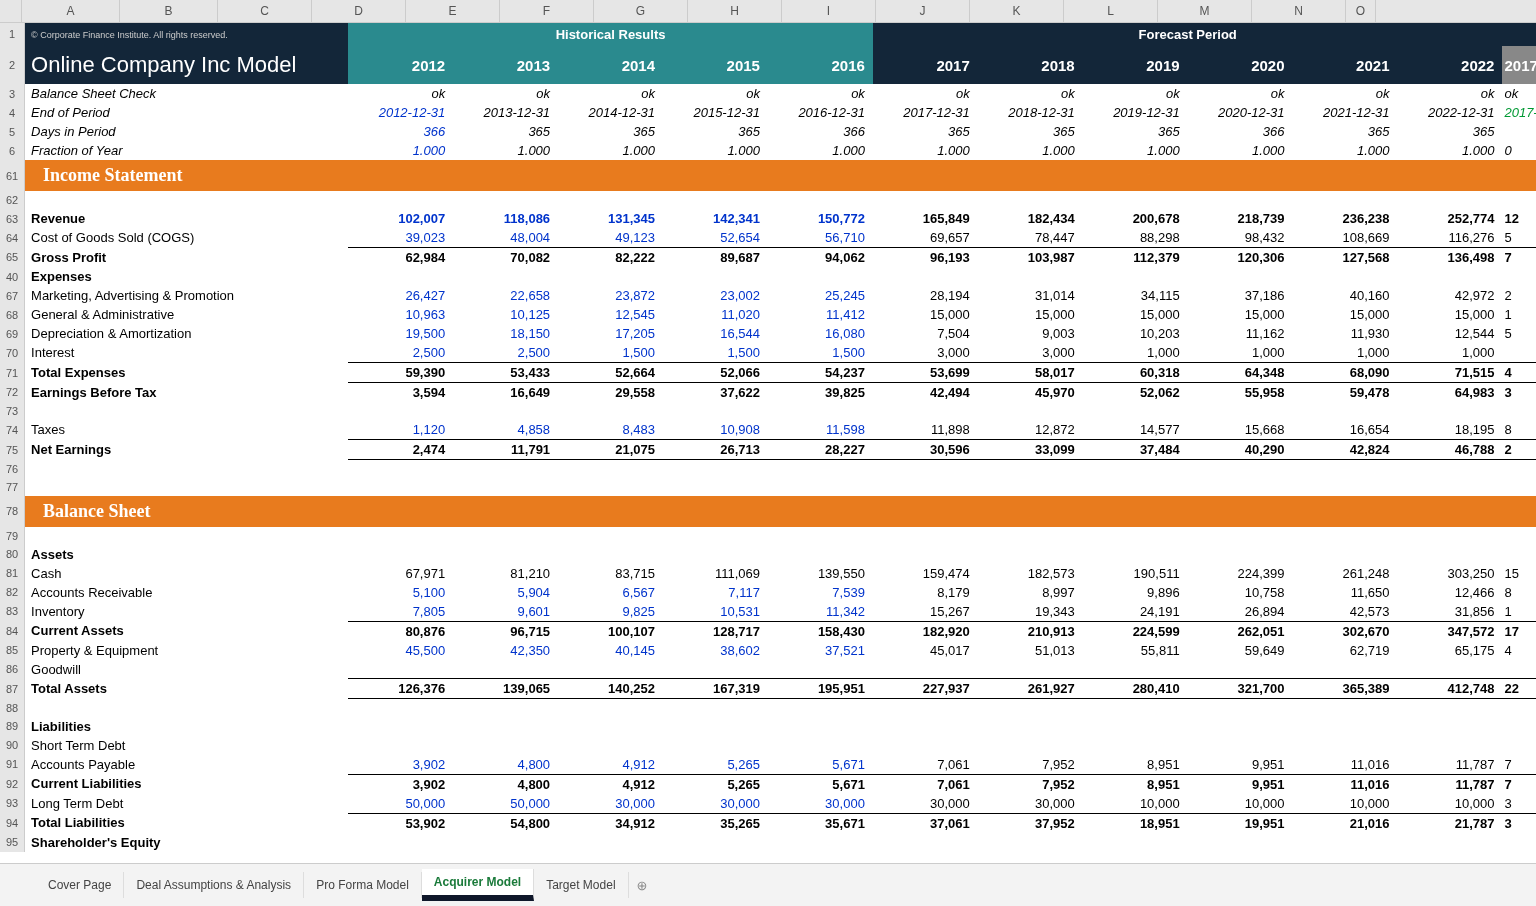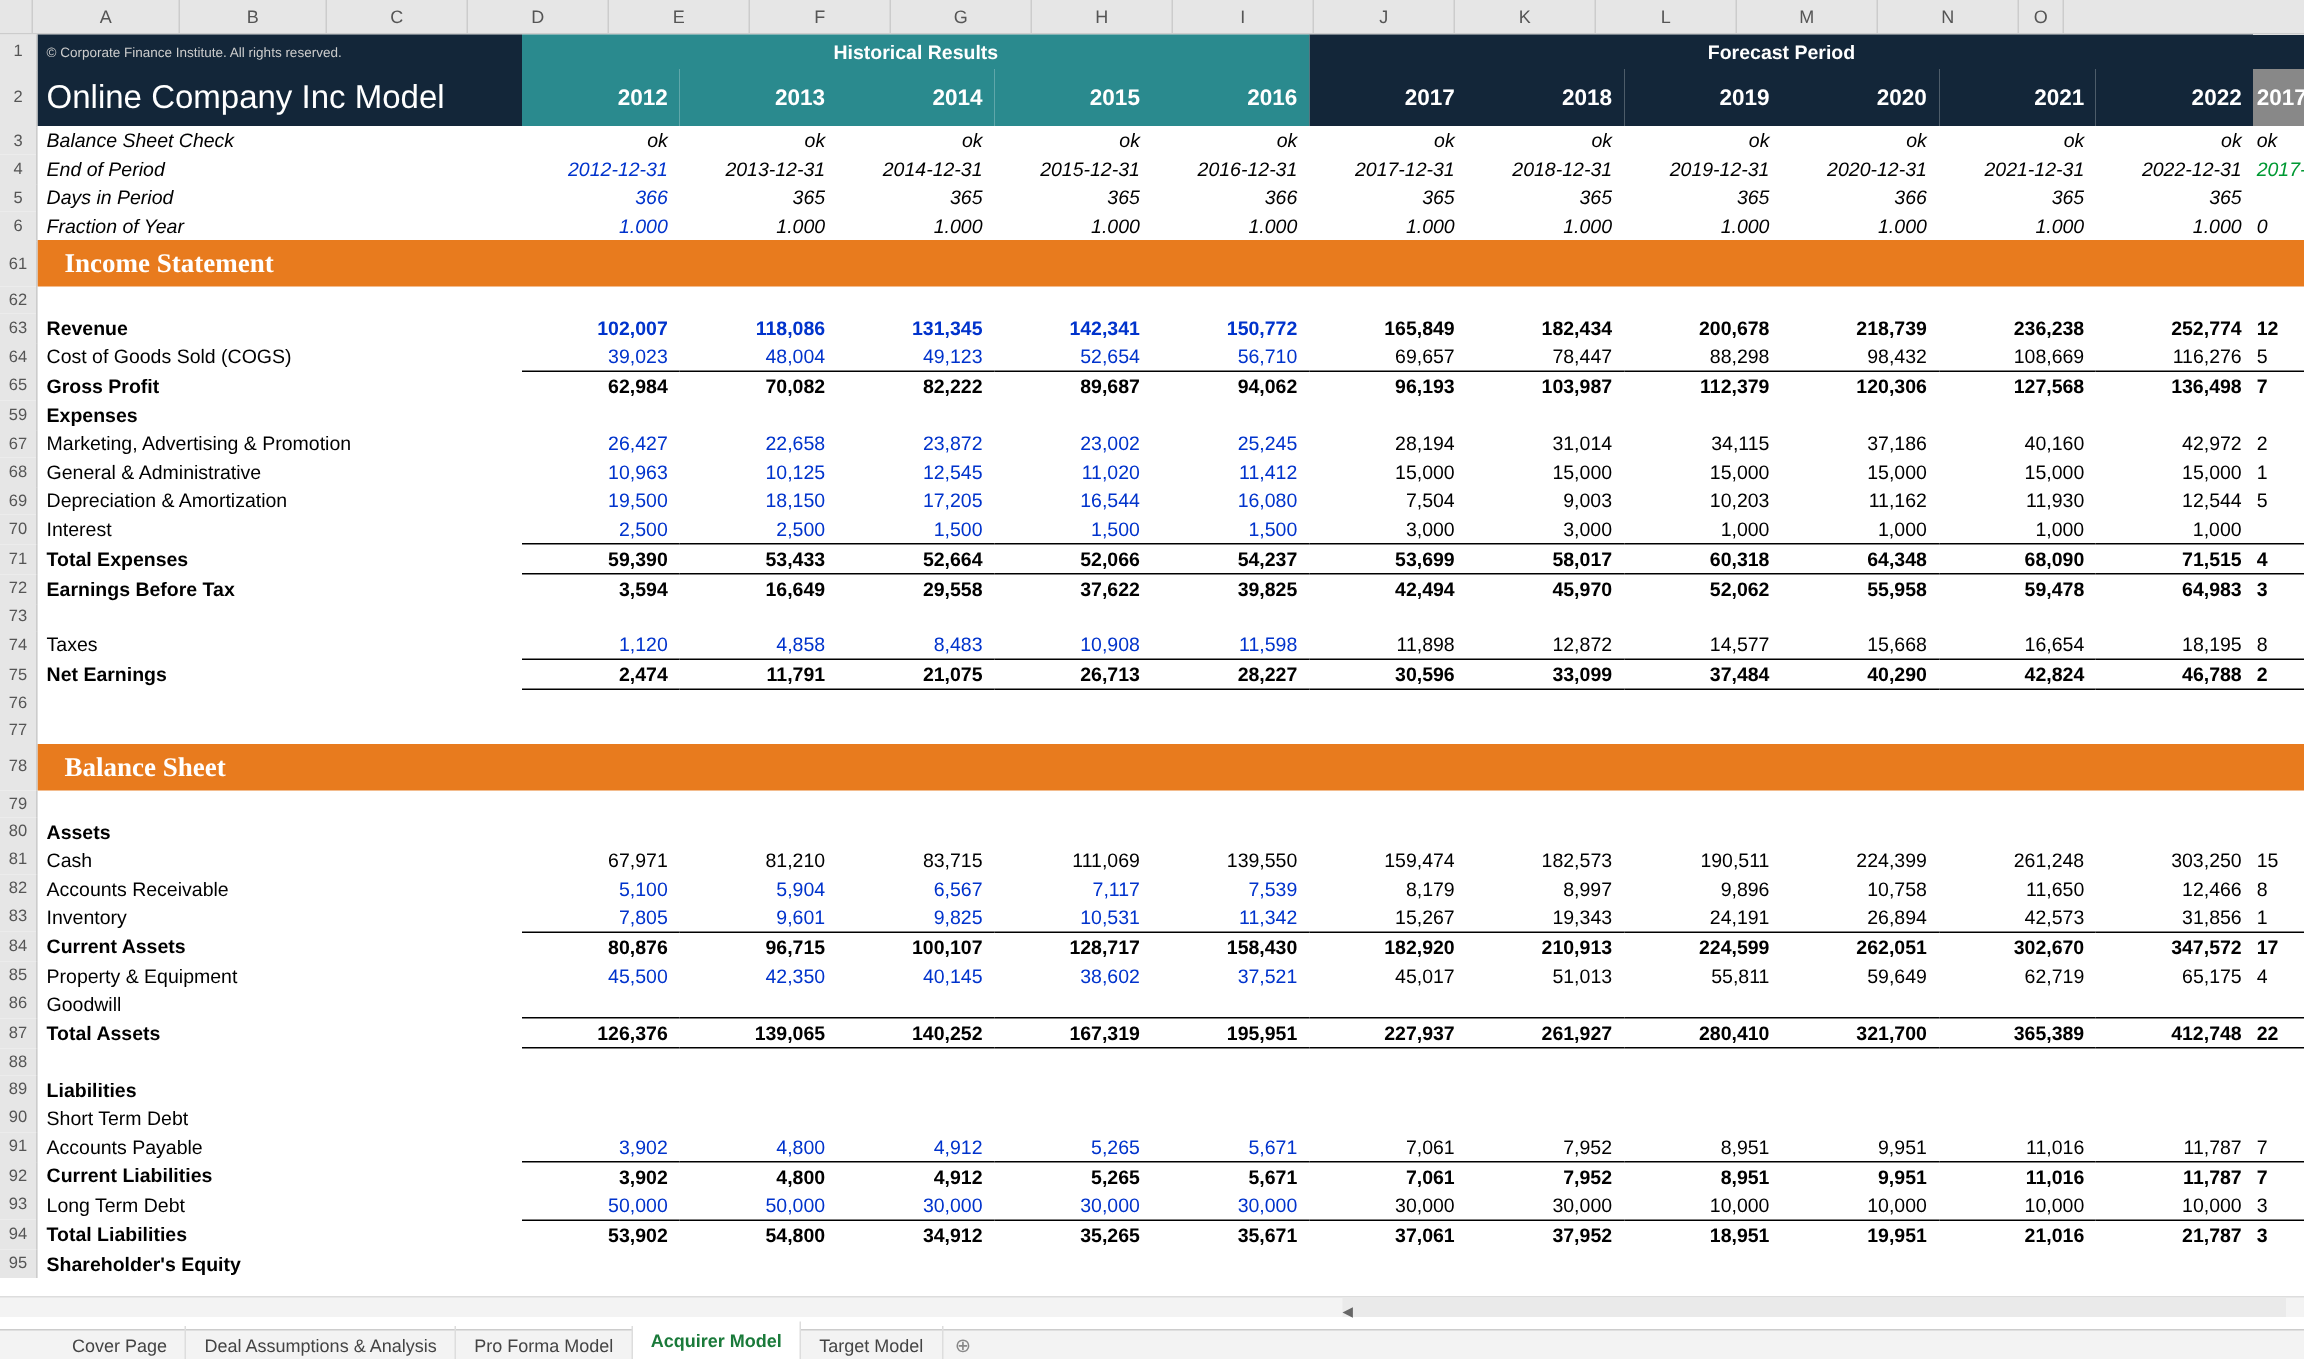--- a/index.html
+++ b/index.html
@@ -17,21 +17,21 @@
 .hdr-year-hist { background: #2a8a8e; color: #fff; font-weight: bold; text-align: right; padding: 6px 8px; font-size: 15px; }
 .hdr-year-fc { background: #132639; color: #fff; font-weight: bold; text-align: right; padding: 6px 8px; font-size: 15px; }
 .hdr-year-extra { background: #888; color: #fff; font-weight: bold; text-align: right; padding: 6px 2px; font-size: 15px; overflow: hidden; }
 .italic { font-style: italic; margin-left: 16px; }
 .bold { font-weight: bold; }
 .blue { color: #0033cc; }
 .green { color: #009933; }
 .section-hdr { background: #e87b1e; color: #fff; font-weight: bold; font-size: 18px; padding: 5px 18px; font-family: Liberation Serif, serif; }
 .border-top { border-top: 1px solid #000; }
 .border-bottom { border-bottom: 1px solid #000; }
-.tabs { position: absolute; bottom: 0; left: 0; right: 0; height: 20px; background: #f3f3f3; border-top: 1px solid #ccc; display: flex; align-items: center; padding-left: 36px; }
+.tabs { position: absolute; bottom: 0; left: 0; right: 0; height: 43px; background: #f3f3f3; border-top: 1px solid #ccc; display: flex; align-items: center; padding-left: 36px; }
 .tab { padding: 6px 12px; font-size: 12px; color: #444; border-right: 1px solid #ddd; cursor: pointer; }
 .tab.active { background: #fff; font-weight: bold; color: #1a7a3a; border-bottom: 6px solid #0f172a; }
 .tab-add { padding: 4px 8px; color: #888; cursor: pointer; }
 .scroll-track { position: absolute; bottom: 28px; left: 0; right: 0; height: 14px; background: #f3f3f3; border-top: 1px solid #ddd; display:flex; justify-content:center; align-items:center;}
 .scroll-thumb-area { position: absolute; left: 895px; right: 12px; height: 100%; background: #eaeaea; }
 .scroll-arrow { width: 14px; text-align: center; font-size: 9px; color: #666; }
 .content-scroll { height: 862px; overflow: hidden; }
 .last-col { width: 30px; overflow: hidden; text-align: left; padding-left: 2px; }
 </style>
 </head>
@@ -212,21 +212,21 @@
           <td class="val-cell bold border-top">94,062</td>
           <td class="val-cell bold border-top">96,193</td>
           <td class="val-cell bold border-top">103,987</td>
           <td class="val-cell bold border-top">112,379</td>
           <td class="val-cell bold border-top">120,306</td>
           <td class="val-cell bold border-top">127,568</td>
           <td class="val-cell bold border-top">136,498</td>
           <td class="val-cell last-col bold border-top">7</td>
         </tr>
         <tr>
-          <td class="rownum">59</td>
+          <td class="rownum">40</td>
           <td class="label-cell bold">Expenses</td>
           <td class="val-cell bold"></td>
           <td class="val-cell bold"></td>
           <td class="val-cell bold"></td>
           <td class="val-cell bold"></td>
           <td class="val-cell bold"></td>
           <td class="val-cell bold"></td>
           <td class="val-cell bold"></td>
           <td class="val-cell bold"></td>
           <td class="val-cell bold"></td>

